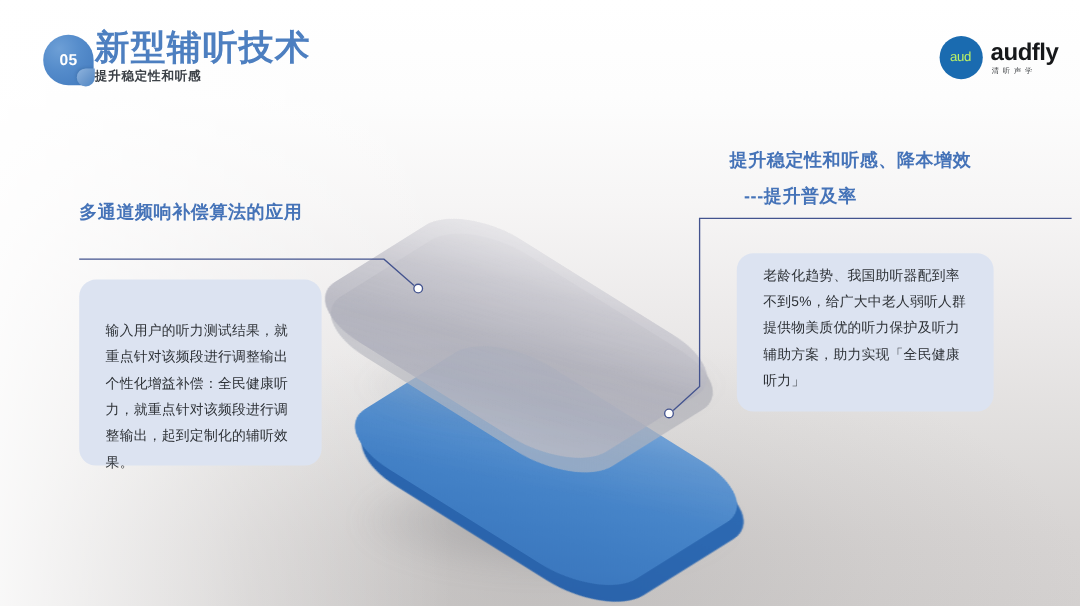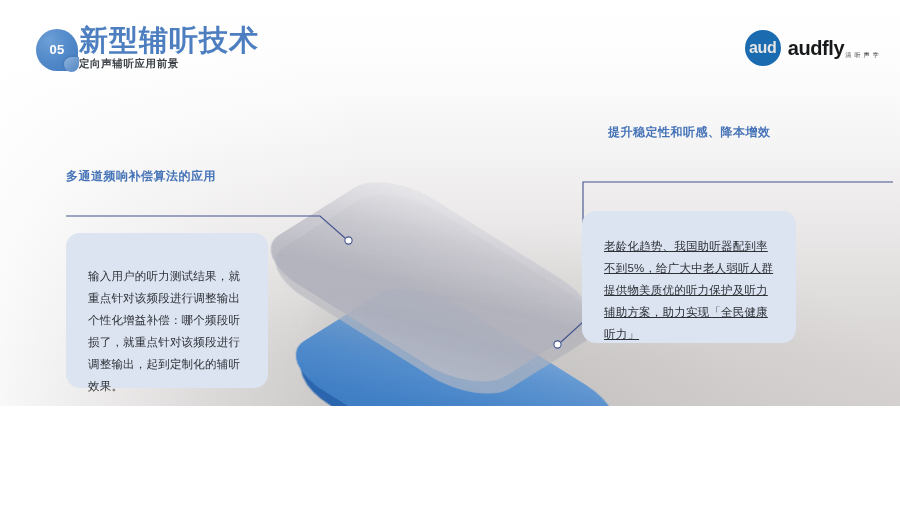--- a/index.html
+++ b/index.html
@@ -3,21 +3,21 @@
 <meta charset="utf-8">
 <style>
   * { box-sizing: border-box; margin: 0; padding: 0; }
   html, body {
     width: 900px; height: 505px;
     font-family: "Liberation Sans", "DejaVu Sans", sans-serif;
     overflow: hidden;
   }
   .slide {
     position: relative;
-    width: 900px; height: 406px;
+    width: 900px; height: 505px;
     background:
       radial-gradient(ellipse 70% 55% at 50% 95%, rgba(150,148,148,0.30) 0%, rgba(160,158,158,0.10) 45%, rgba(255,255,255,0) 72%),
       linear-gradient(to bottom, #ffffff 0%, #fdfdfd 16%, #f6f5f5 34%, #eceaea 52%, #e0dedd 72%, #d7d4d3 88%, #d3d0cf 100%);
     overflow: hidden;
   }
   
   .slide::before {
     content: "";
     position: absolute; left: 0; top: 0; width: 42%; height: 100%;
     background: linear-gradient(to right, rgba(255,255,255,0.85) 0%, rgba(255,255,255,0.30) 55%, rgba(255,255,255,0) 100%);
@@ -58,23 +58,23 @@
   .title-sub {
     color: #3c4147; font-size: 10.5px; font-weight: bold;
     letter-spacing: .6px; margin-top: 4px; white-space: nowrap;
   }
 
   .logo { position: absolute; right: 18px; top: 30px; display: flex; align-items: center; gap: 7px; }
   .logo-mark {
     width: 36px; height: 36px; border-radius: 50%;
     background: #1a6bb0;
     display: flex; align-items: center; justify-content: center;
-    color: #e5e5e5; font-size: 16px; font-weight: bold; letter-spacing: -.3px;
-  }
-  .logo-text { display: flex; flex-direction: row; line-height: 1; align-items: flex-end; }
+    color: #bef264; font-size: 11px; font-weight: normal; letter-spacing: -.3px;
+  }
+  .logo-text { display: flex; flex-direction: column; line-height: 1; }
   .logo-word { color: #16181a; font-size: 20px; font-weight: bold; letter-spacing: -.4px; }
   .logo-cn {
     color: #3a3d40; font-size: 6px; letter-spacing: 3.2px;
     margin-top: 3px; margin-left: 1px;
   }
 
   
   .stack { position: absolute; left: 0; top: 0; width: 900px; height: 505px; z-index: 5; }
 
   .slab { position: absolute; transform-style: preserve-3d; }
@@ -132,58 +132,58 @@
     filter: blur(8px);
   }
 
   
   .connectors { position: absolute; left: 0; top: 0; width: 900px; height: 505px; z-index: 20; pointer-events: none; }
 
   
   .callout-head { position: absolute; z-index: 22; }
   .callout-head .line1,
   .callout-head .line2 {
-    color: #4573b8; font-size: 12px; font-weight: bold;
+    color: #4573b8; font-size: 15px; font-weight: bold;
     letter-spacing: .5px; white-space: nowrap;
   }
   .callout-head .line2 { margin-top: 11px; margin-left: 12px; }
 
   .head-left { left: 66px; top: 168px; }
   .head-right { left: 608px; top: 124px; }
 
   .textbox {
     position: absolute; z-index: 22;
     background: #dce3f1;
     border-radius: 14px;
     color: #2d3136;
     font-size: 11.5px;
     line-height: 22px;
     letter-spacing: .2px;
   }
   .textbox b { font-weight: normal; }
 
   .box-left { left: 66px; top: 233px; width: 202px; height: 155px; padding: 32px 22px 0 22px; }
-  .box-right { left: 582px; top: 211px; width: 214px; height: 132px; padding: 24px 20px 0 22px; text-decoration: underline; }
+  .box-right { left: 614px; top: 211px; width: 214px; height: 132px; padding: 8px 20px 0 22px; }
 </style>
 </head>
 <body>
 
 <div class="slide">
 
   <div class="header">
 
     <div class="badge">
       <div class="badge-circle"></div>
       <div class="badge-fold"></div>
       <div class="badge-num">05</div>
     </div>
 
     <div class="title-block">
       <div class="title-main">新型辅听技术</div>
-      <div class="title-sub">定向声辅听应用前景</div>
+      <div class="title-sub">提升稳定性和听感</div>
     </div>
 
     <div class="logo">
       <div class="logo-mark">aud</div>
       <div class="logo-text">
         <div class="logo-word">audfly</div>
         <div class="logo-cn">清听声学</div>
       </div>
     </div>
 
@@ -215,22 +215,23 @@
 
     <polyline points="893,182 583,182 583,322 561,342" fill="none" stroke="#43538e" stroke-width="1.1"></polyline>
     <circle cx="557.5" cy="344.5" r="3.6" fill="#ffffff" stroke="#43538e" stroke-width="1.1"></circle>
   </svg>
 
   <div class="callout-head head-left">
     <div class="line1">多通道频响补偿算法的应用</div>
   </div>
 
   <div class="textbox box-left">
-    <span>输入用户的听力测试结果，就重点针对该频段进行调整输出</span><b>个性化增益补偿</b><span>：哪个频段听损了，就重点针对该频段进行调整输出，起到定制化的辅听效果。</span>
+    <span>输入用户的听力测试结果，就重点针对该频段进行调整输出</span><b>个性化增益补偿</b><span>：全民健康听力，就重点针对该频段进行调整输出，起到定制化的辅听效果。</span>
   </div>
 
   <div class="callout-head head-right">
     <div class="line1">提升稳定性和听感、降本增效</div>
+    <div class="line2">---提升普及率</div>
   </div>
 
   <div class="textbox box-right">老龄化趋势、我国助听器配到率不到5%，给广大中老人弱听人群提供物美质优的听力保护及听力辅助方案，助力实现「全民健康听力」</div>
 
 </div>
 
 </body></html>

